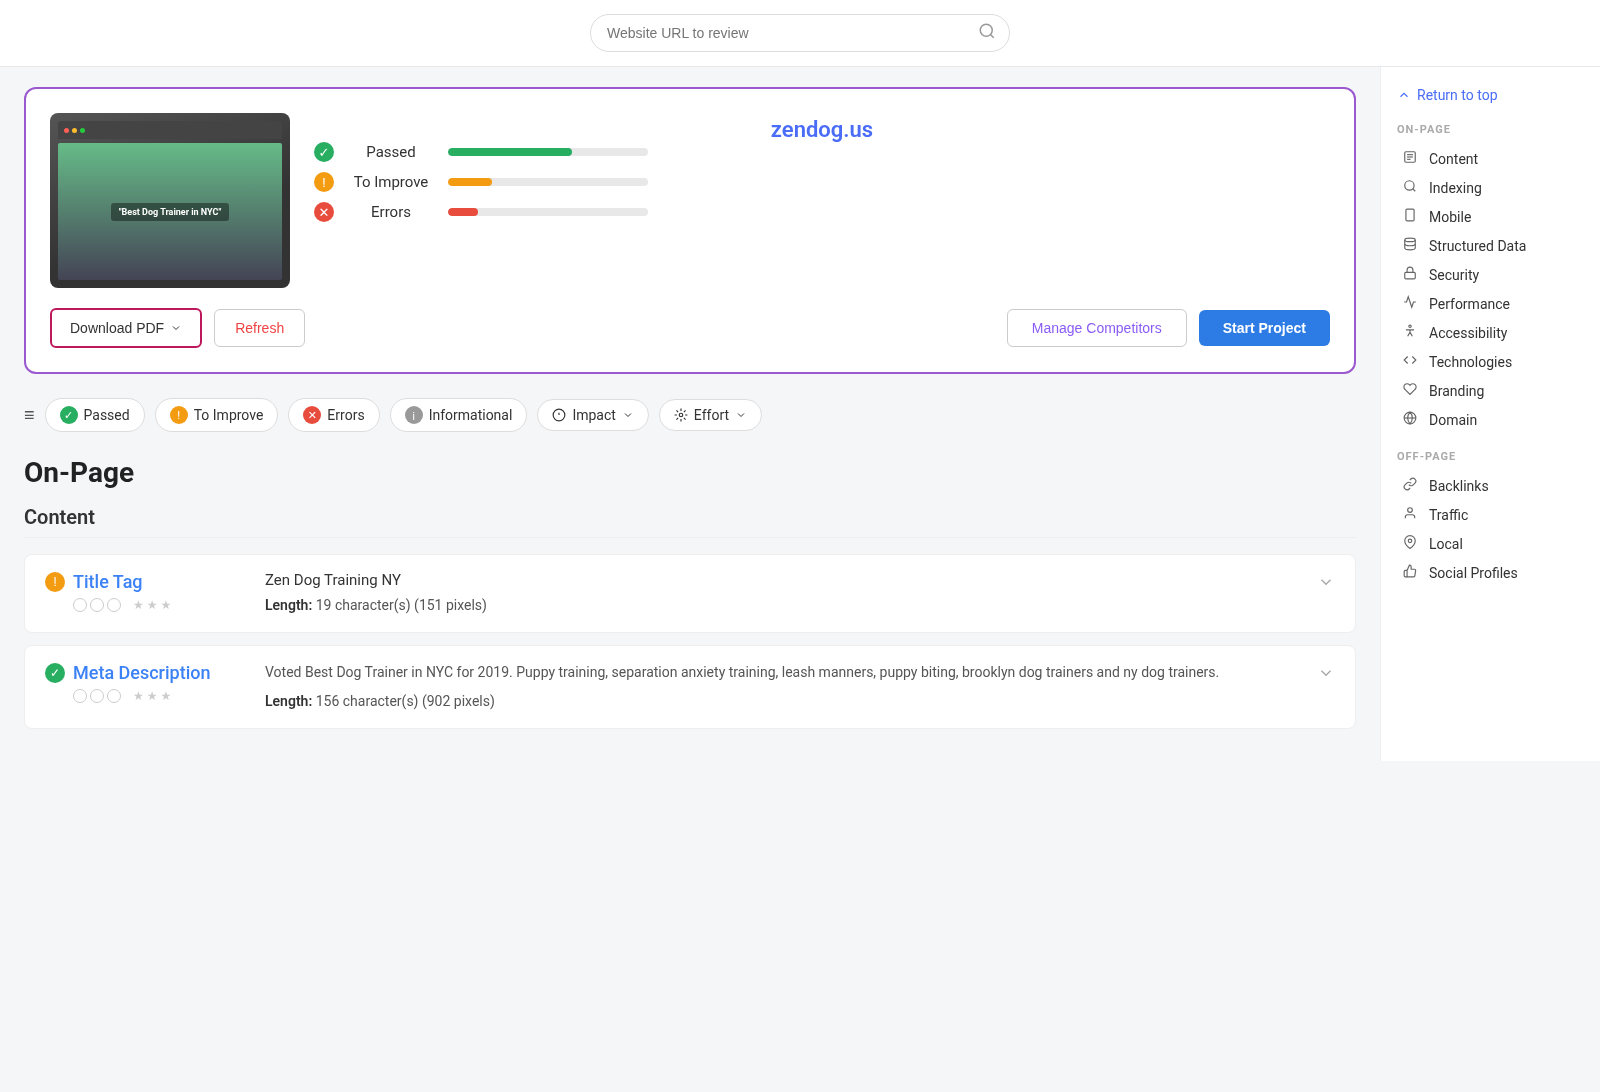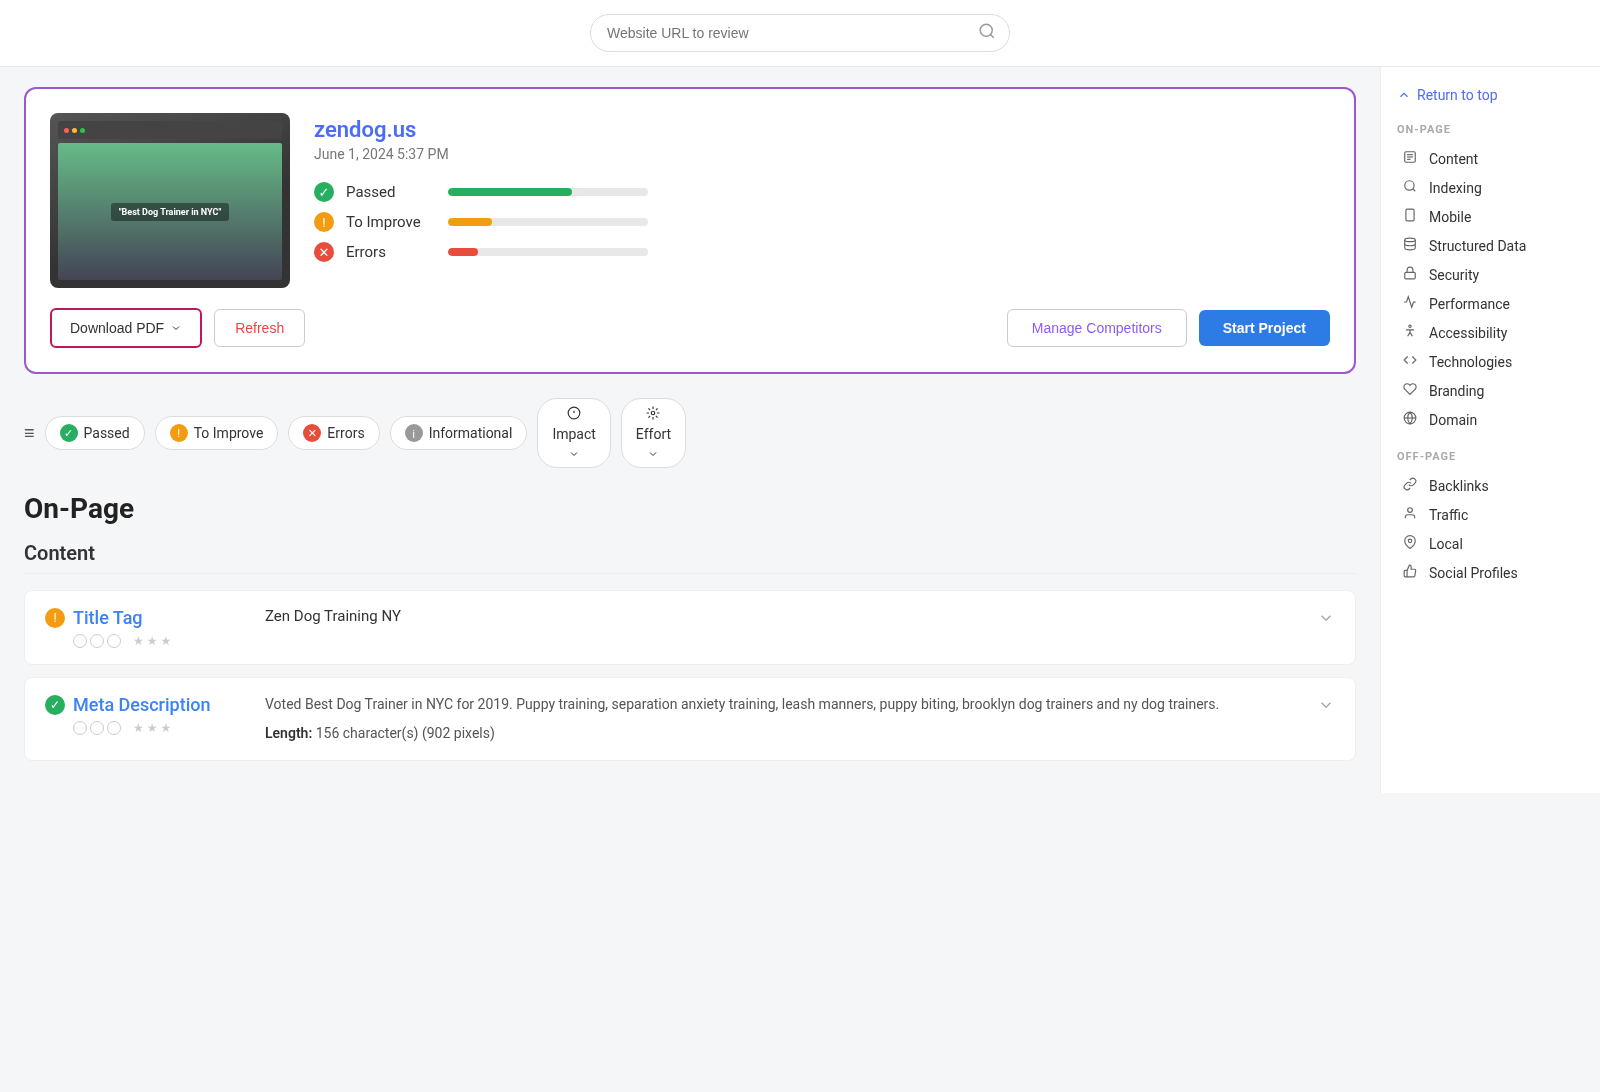--- a/index.html
+++ b/index.html
@@ -117,20 +117,21 @@
       font-size: 9px;
       font-weight: bold;
       text-align: center;
       padding: 4px 8px;
       background: rgba(0,0,0,0.4);
       border-radius: 3px;
     }
     .site-info {
       flex: 1;
       padding-top: 4px;
+      text-align: center;
     }
     .site-url {
       color: #4a6cf7;
       font-size: 22px;
       font-weight: 600;
       text-decoration: none;
     }
     .site-date {
       color: #777;
       font-size: 14px;
@@ -312,21 +313,20 @@
       display: flex;
       align-items: center;
       gap: 6px;
       padding: 7px 14px;
       border: 1px solid #ddd;
       border-radius: 20px;
       background: white;
       font-size: 14px;
       cursor: pointer;
       color: #333;
-      flex-direction: column;
     }
 
     
     .section-title {
       font-size: 28px;
       font-weight: 700;
       color: #222;
       margin-bottom: 16px;
     }
     .subsection-title {
@@ -498,21 +498,20 @@
               </div>
               <div class="preview-content">
                 <div class="preview-text-overlay">"Best Dog Trainer in NYC"</div>
               </div>
             </div>
           </div>
         </div>
 
         <div class="site-info">
           <a class="site-url" href="#">zendog.us</a>
-          <div class="site-date">June 1, 2024 5:37 PM</div>
           <div class="metrics-list">
 
             <div class="metric-row">
               <div class="metric-icon green">✓</div>
               <span class="metric-label">Passed</span>
               <div class="metric-bar-wrap">
                 <div class="metric-bar bar-green"></div>
               </div>
             </div>
 
@@ -608,20 +607,24 @@
             <span class="rdot"></span>
             <span class="rdot"></span>
             <span style="display:inline-block;width:6px;"></span>
             <span class="star">★</span>
             <span class="star">★</span>
             <span class="star">★</span>
           </div>
         </div>
         <div class="check-item-body">
           <div class="check-item-value">Zen Dog Training NY</div>
+          <div class="check-item-detail">
+            <strong>Length:</strong>
+            <span>19 character(s) (151 pixels)</span>
+          </div>
         </div>
         <span class="check-item-chevron">
           <svg width="18" height="18" viewBox="0 0 24 24" fill="none" stroke="currentColor" stroke-width="2">
               <polyline points="6 9 12 15 18 9"></polyline>
             </svg>
         </span>
       </div>
     </div>
 
     <div class="check-item">

